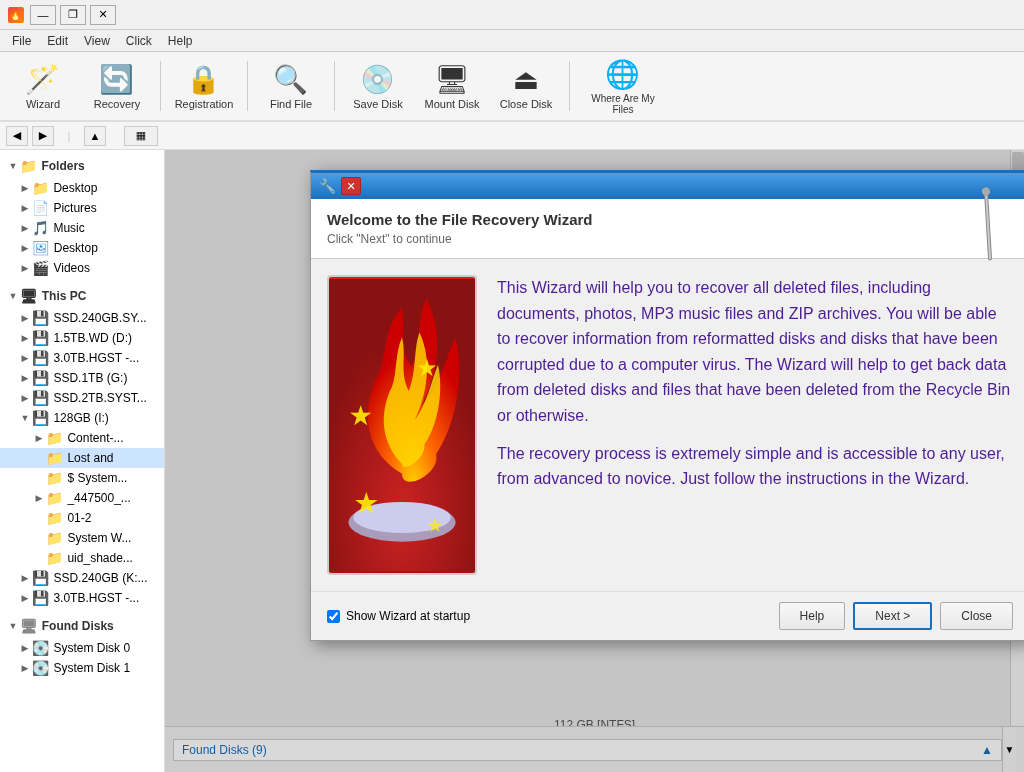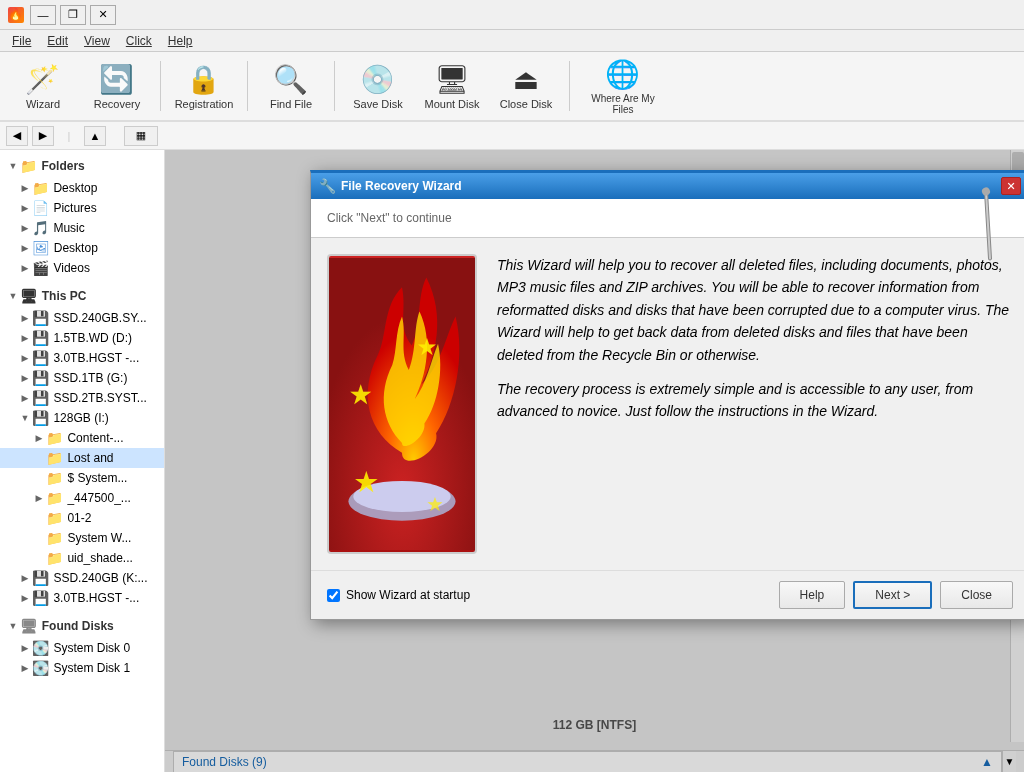--- a/index.html
+++ b/index.html
@@ -53,21 +53,20 @@
       display: flex;
       align-items: center;
       padding: 0 4px;
       border-bottom: 1px solid #ccc;
     }
     .menu-item {
       padding: 2px 8px;
       cursor: pointer;
       font-size: 12px;
       color: #333;
-      text-decoration: underline;
     }
 
     
     .toolbar {
       background: #f5f5f5;
       height: 70px;
       display: flex;
       align-items: center;
       padding: 4px 8px;
       border-bottom: 2px solid #ddd;
@@ -161,21 +160,21 @@
       flex: 1;
       background: #e8e8e8;
       position: relative;
       overflow: hidden;
     }
 
     
     .status-bar {
       position: absolute;
       bottom: 0; left: 0; right: 0;
-      height: 22px;
+      height: 46px;
       background: #f0f0f0;
       border-top: 1px solid #ccc;
       display: flex;
       align-items: center;
       padding: 0 8px;
       font-size: 12px;
     }
     .found-disks-bar {
       background: white;
       border: 1px solid #ccc;
@@ -277,24 +276,23 @@
       background: linear-gradient(to bottom, #cc2222, #aa1111);
       border-radius: 4px;
       display: flex;
       align-items: center;
       justify-content: center;
       position: relative;
       overflow: hidden;
     }
     .modal-text {
       flex: 1;
-      font-size: 14px;
-      color: #000000;
+      font-size: 16px;
+      color: #4c1d95;
       line-height: 1.6;
-      font-style: italic;
     }
     .modal-text p { margin-bottom: 12px; }
 
     
     .wizard-wand {
       position: absolute;
       top: 12px;
       right: 16px;
       width: 50px;
       height: 80px;
@@ -567,44 +565,44 @@
     <div class="tree-item">
       <span style="width:14px"></span>
         <span class="tree-toggle">▶</span>
       <span class="tree-icon hdd-icon">💽</span>
       <span class="tree-label">System Disk 1</span>
     </div>
   </div>
 
   <div class="content-area">
 
-    <div style="position:absolute; bottom:40px; left:50%; transform:translateX(-50%); font-size:12px; color:#555;font-weight:bold;">112 GB [NTFS]</div>
+    <div style="position:absolute; bottom:40px; left:50%; transform:translateX(-50%); font-size:12px; color:#555;">112 GB [NTFS]</div>
 
     <div class="scrollbar-v">
       <div class="scroll-thumb"></div>
     </div>
 
     <div class="status-bar">
       <div class="found-disks-bar">
         <span>Found Disks (9)</span>
         <span>▲</span>
       </div>
       <div class="scroll-right">▼</div>
     </div>
 
     <div class="modal-overlay">
       <div class="modal">
 
         <div class="modal-titlebar">
           <span class="modal-titlebar-icon">🔧</span>
-          <span class="modal-titlebar-text">File Recovery Wizard</span>
           <button class="modal-close-btn">✕</button>
         </div>
 
         <div class="modal-header">
+          <h2>Welcome to the File Recovery Wizard</h2>
           <p>Click "Next" to continue</p>
 
           <div class="wizard-wand">
             <svg width="50" height="80" viewBox="0 0 50 80">
               <line x1="10" y1="70" x2="40" y2="10" stroke="#888" stroke-width="4" stroke-linecap="round"></line>
               <line x1="10" y1="70" x2="40" y2="10" stroke="#ccc" stroke-width="2" stroke-linecap="round"></line>
               <circle cx="40" cy="10" r="4" fill="#aaa"></circle>
             </svg>
           </div>
         </div>

